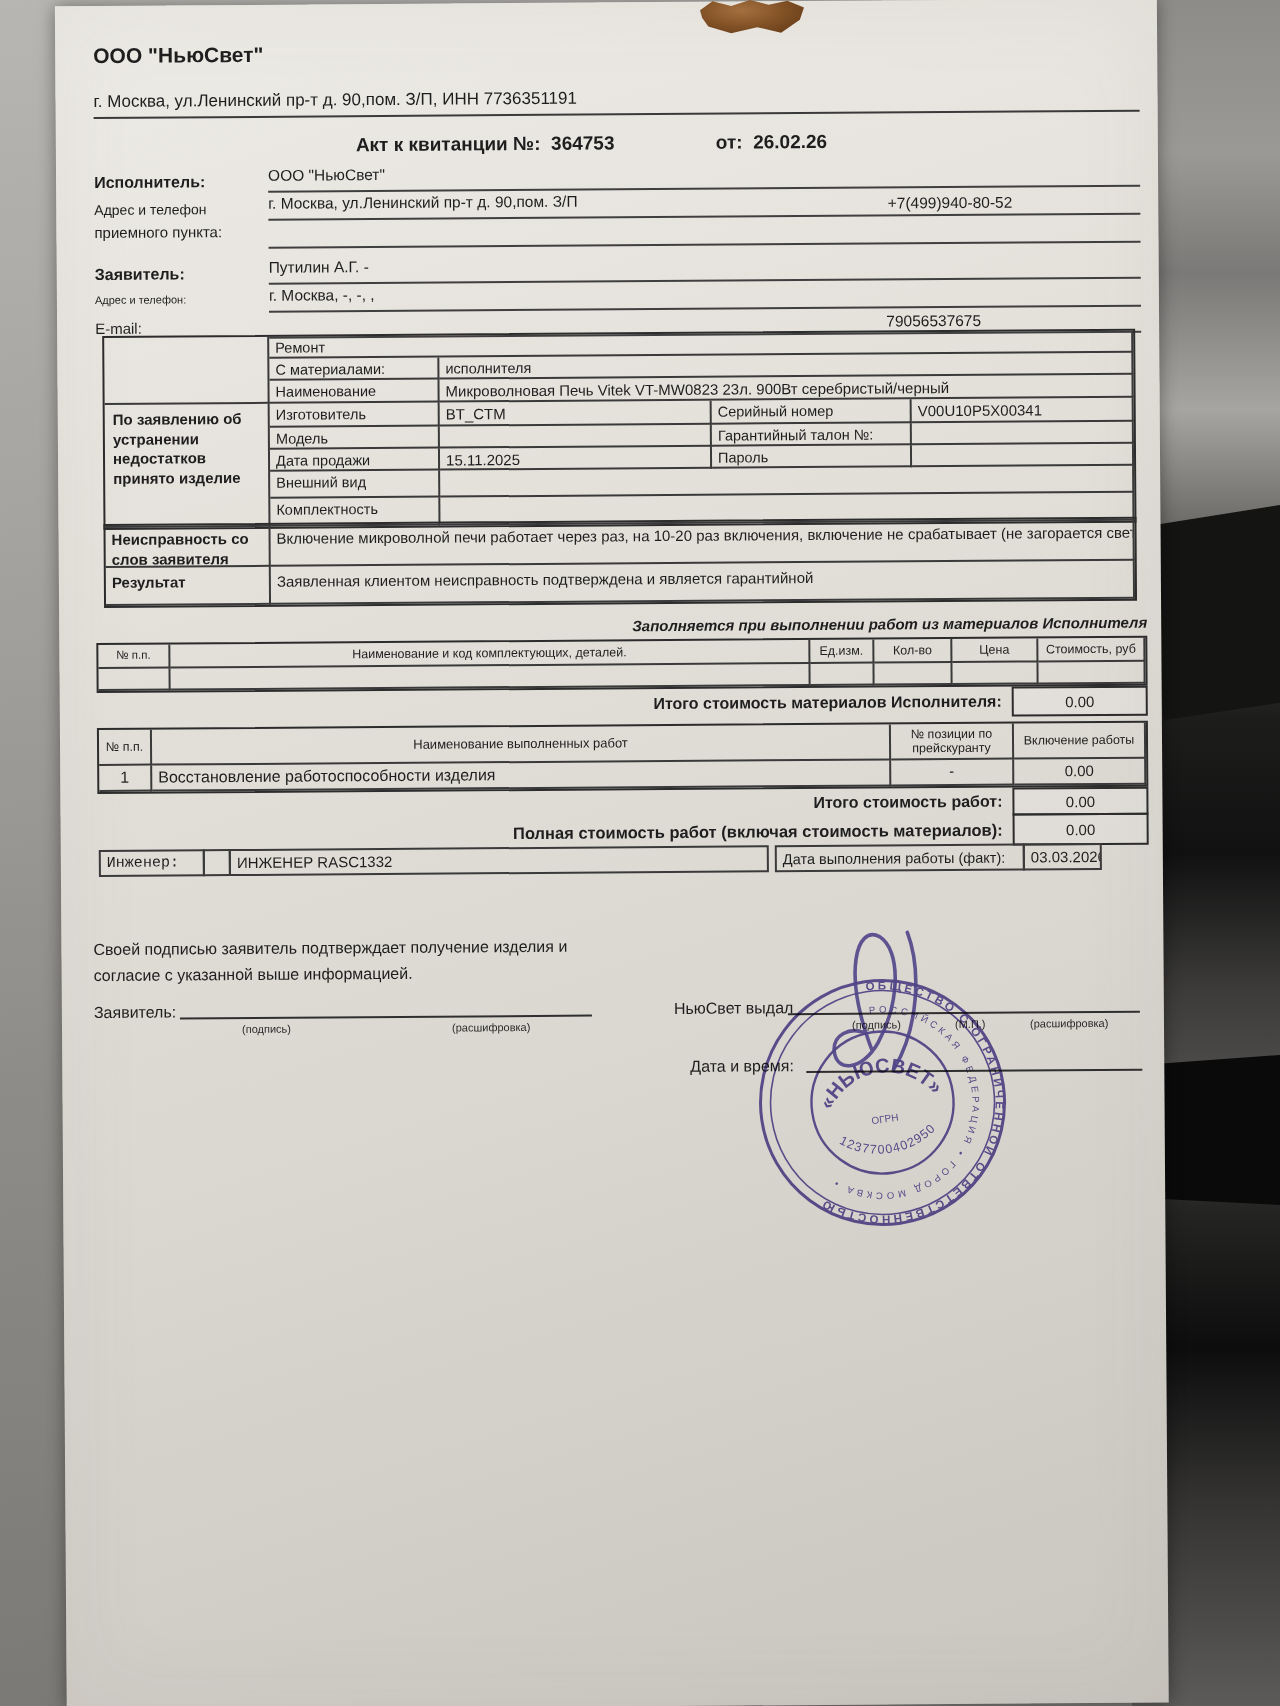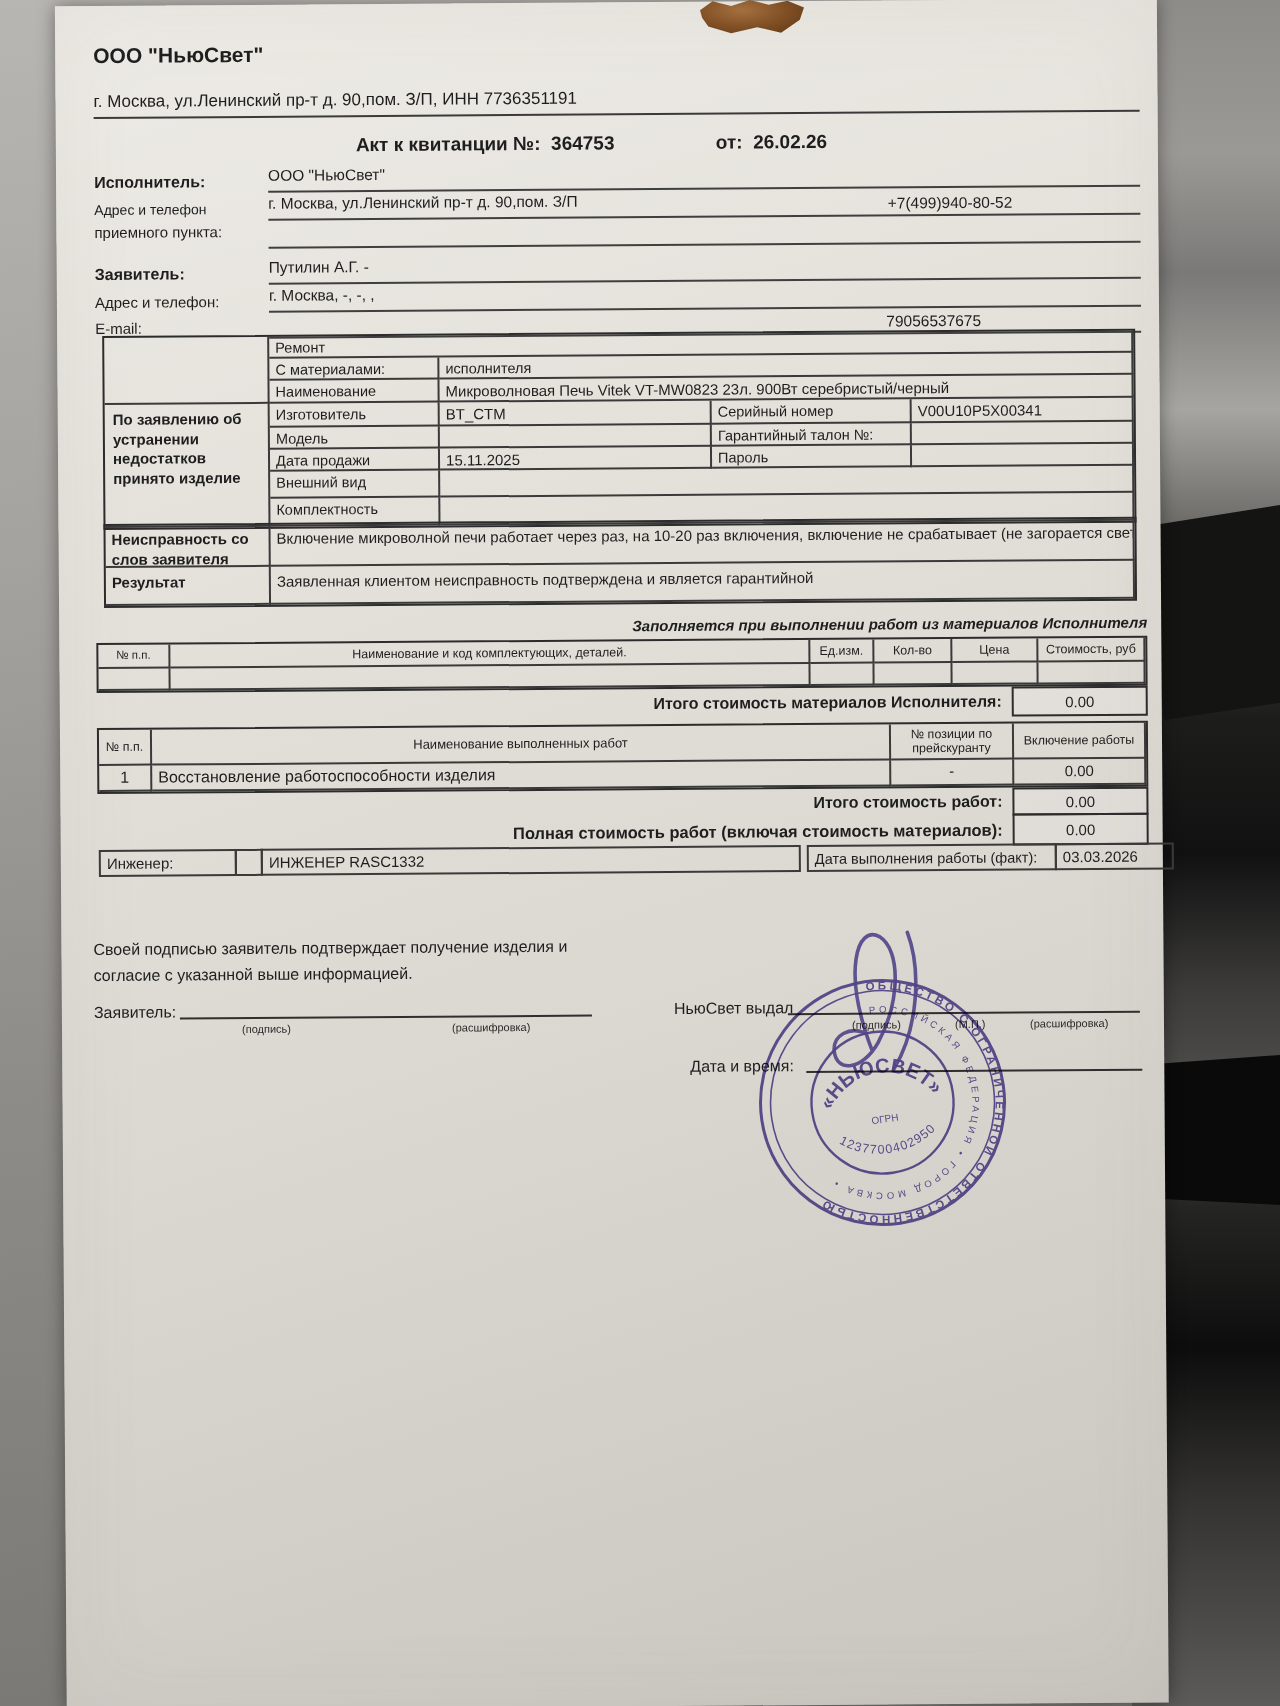--- a/index.html
+++ b/index.html
@@ -81,21 +81,21 @@
   <div class="t" style="left:38px;top:196px;font-size:14px;">Адрес и телефон</div>
   <div class="val" style="left:212px;top:190px;width:872px;">
     <span>г. Москва, ул.Ленинский пр-т д. 90,пом. З/П</span>
     <span class="ph" style="right:128px;margin-left:44px;">+7(499)940-80-52</span>
   </div>
   <div class="t" style="left:38px;top:218px;font-size:15px;">приемного пункта:</div>
   <div class="val" style="left:212px;top:218px;width:872px;"></div>
 
   <div class="t b" style="left:38px;top:260px;font-size:16px;">Заявитель:</div>
   <div class="val" style="left:212px;top:254px;width:872px;"><span>Путилин А.Г. -</span></div>
-  <div class="t" style="left:38px;top:288px;font-size:15px;">Адрес и телефон:</div>
+  <div class="t" style="left:38px;top:288px;font-size:11px;">Адрес и телефон:</div>
   <div class="val" style="left:212px;top:282px;width:872px;"><span>г. Москва, -, -, ,</span></div>
   <div class="t" style="left:38px;top:314px;font-size:15px;">E-mail:</div>
   <div class="val" style="left:212px;top:308px;width:872px;">
     <span class="ph" style="right:160px;">79056537675</span>
   </div>
 
   <div class="grid" style="left:45px;top:330px;grid-template-columns:165px 170px 272px 200px 222px;grid-template-rows:22px 22px 23px 24px 22px 22px 27px 28px;">
     <div class="cell" style="grid-column:1;grid-row:1/4;"></div>
     <div class="cell devleft" style="grid-column:1;grid-row:4/9;">По заявлению об устранении недостатков принято изделие</div>
     <div class="cell" style="grid-column:2/6;">Ремонт</div>
@@ -161,26 +161,26 @@
   <div class="total-row" style="top:788px;">
     <span class="lbl">Итого стоимость работ:</span>
     <span class="total-box" style="height:24px;">0.00</span>
   </div>
   <div class="total-row" style="top:814px;">
     <span class="lbl" style="font-size:16.5px;">Полная стоимость работ (включая стоимость материалов):</span>
     <span class="total-box" style="height:28px;">0.00</span>
   </div>
 
   <div class="eng">
-    <div class="ebox" style="width:138px;">Инженер:</div>
+    <div class="ebox" style="width:106px;font-family:Liberation Mono, monospace;">Инженер:</div>
     <div class="ebox" style="width:28px;"></div>
     <div class="ebox" style="width:540px;">ИНЖЕНЕР RASC1332</div>
     <div style="width:8px;"></div>
     <div class="ebox" style="width:250px;font-size:14.5px;">Дата выполнения работы (факт):</div>
-    <div class="ebox" style="width:119px;">03.03.2026</div>
+    <div class="ebox" style="width:79px;">03.03.2026</div>
   </div>
 
   <div class="t" style="left:32px;top:935px;font-size:16px;">Своей подписью заявитель подтверждает получение изделия и</div>
   <div class="t" style="left:32px;top:961px;font-size:16px;">согласие с указанной выше информацией.</div>
 
   <div class="t" style="left:32px;top:998px;font-size:16px;">Заявитель:</div>
   <div class="t" style="left:118px;top:984px;width:412px;border-bottom:2.5px solid #2f2f2f;height:28px;"></div>
   <div class="cap" style="left:180px;top:1018px;">(подпись)</div>
   <div class="cap" style="left:390px;top:1018px;">(расшифровка)</div>
 

